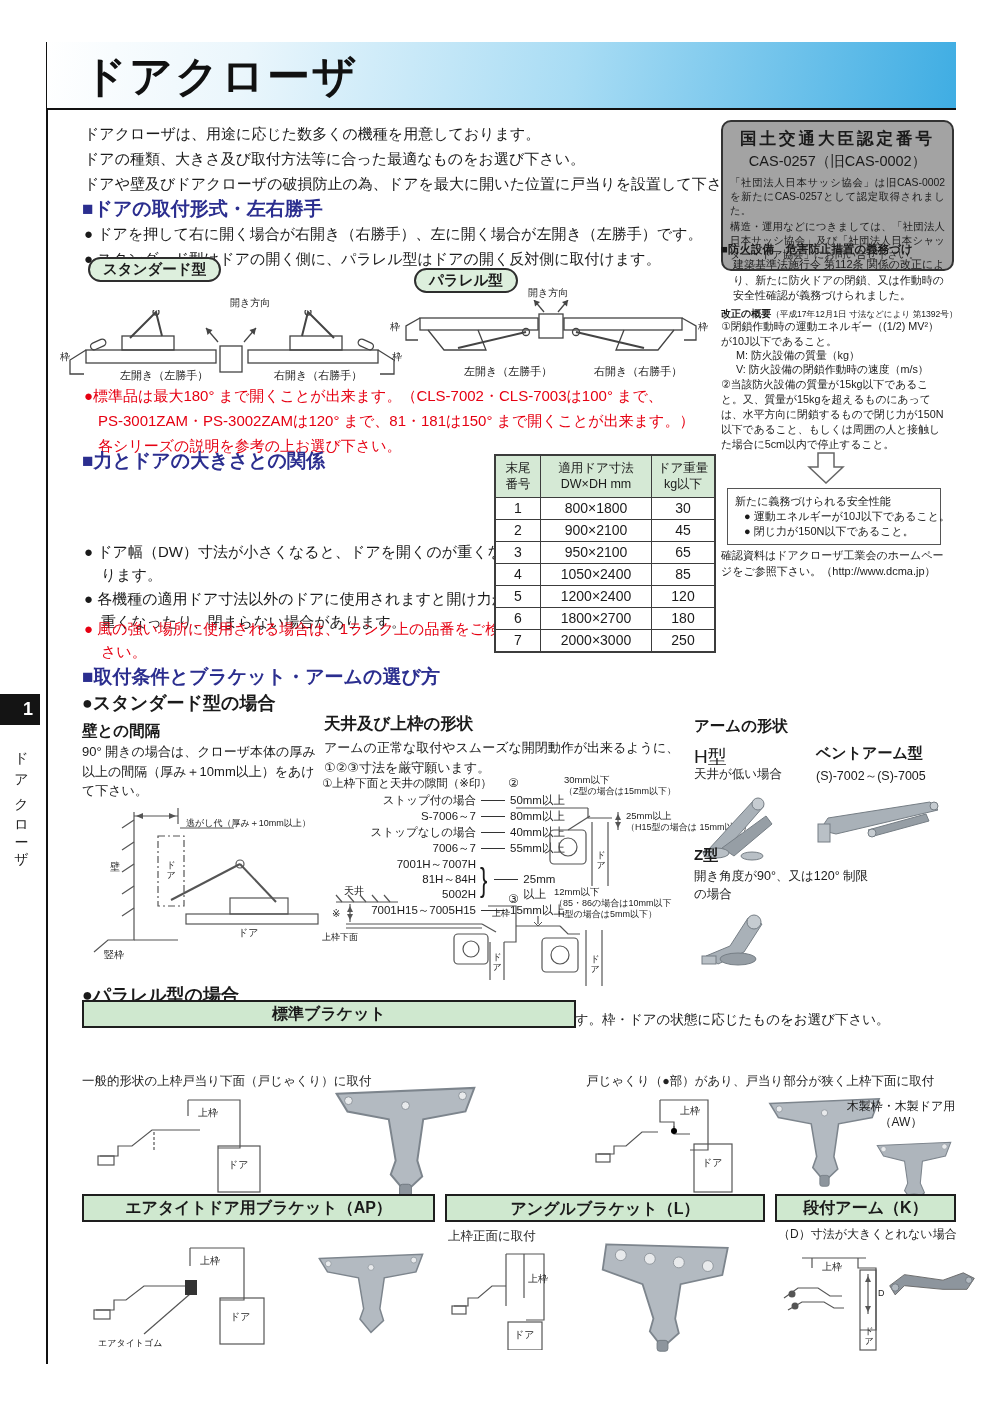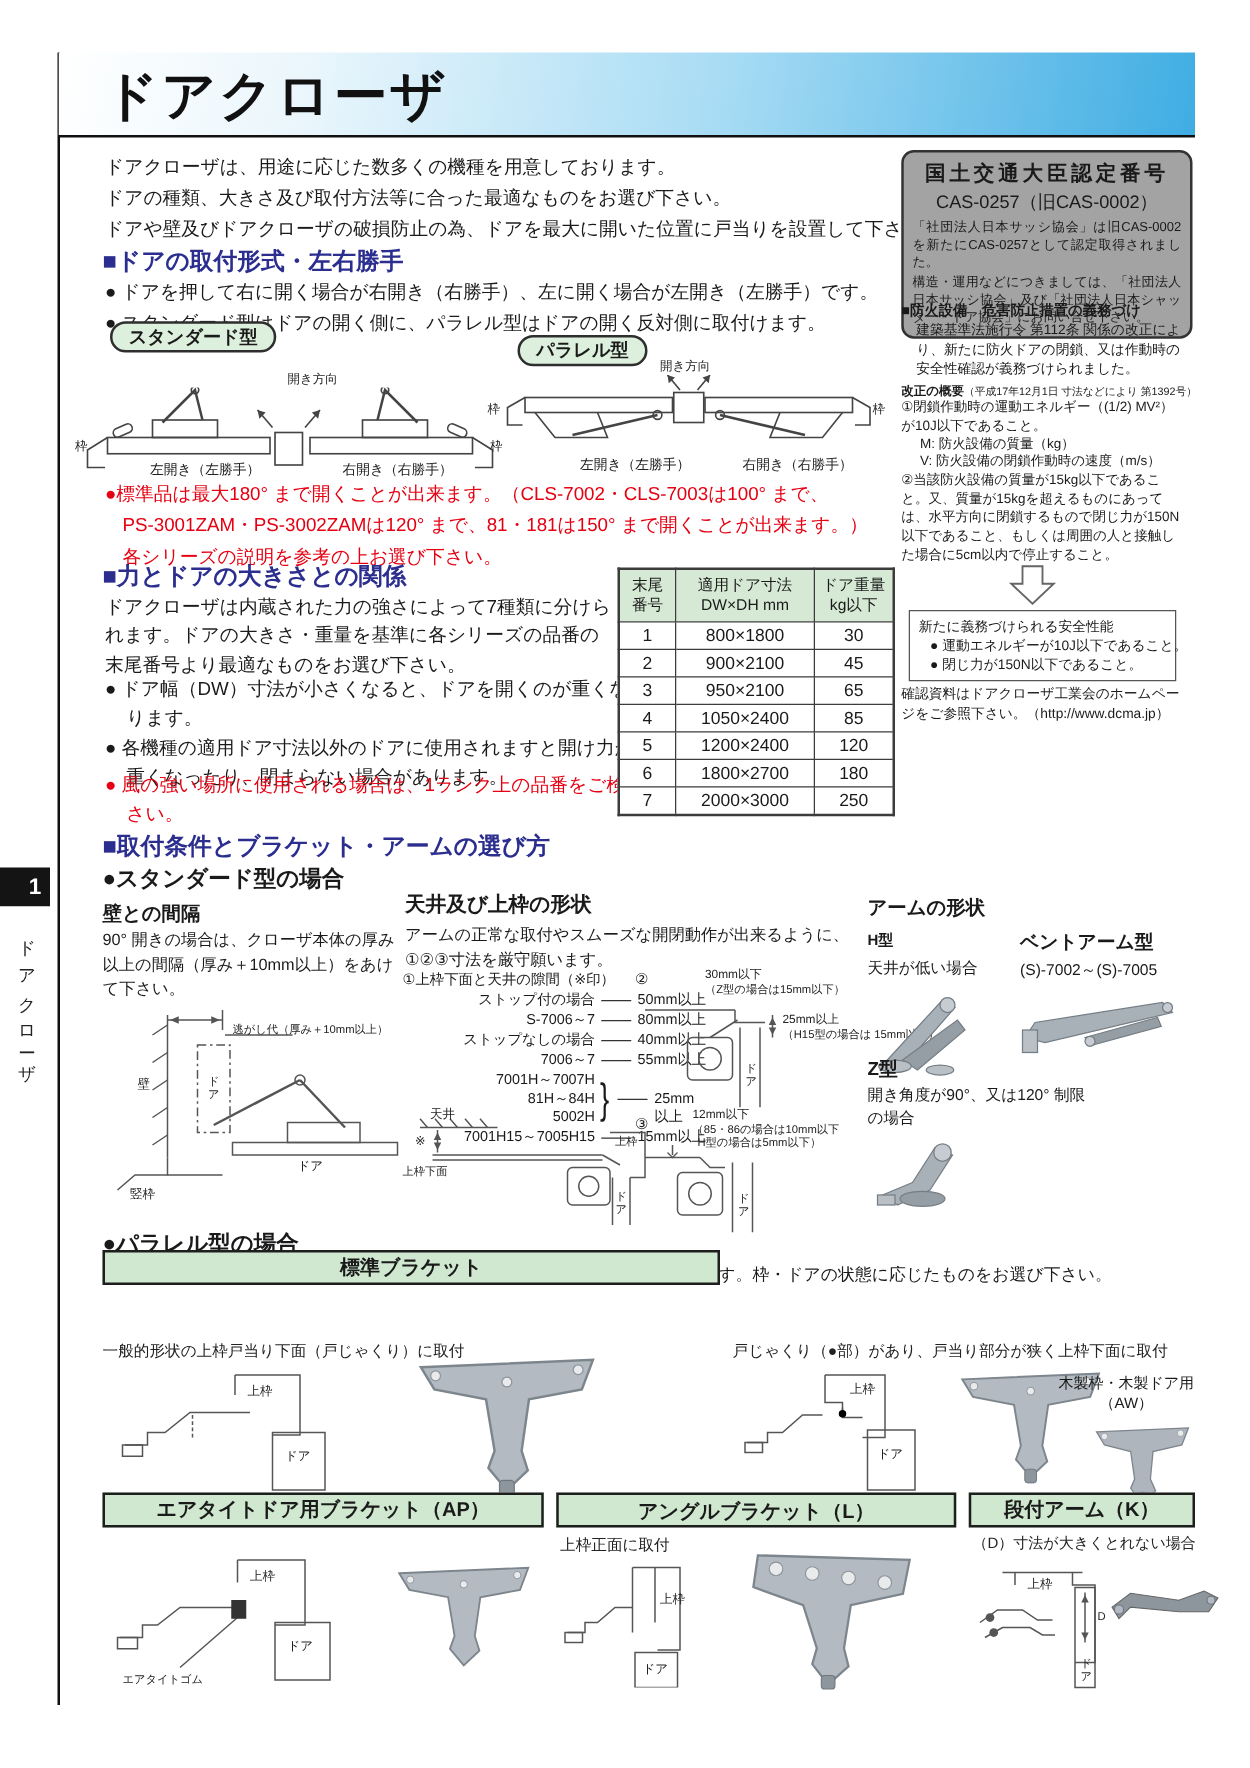--- a/index.html
+++ b/index.html
@@ -151,21 +151,20 @@
     <span class="diag-label" style="left:196px;top:82px;font-size:11px;">右開き（右勝手）</span>
   </div>
 
   <div class="abs body15 red" style="left:84px;top:384px;">
     <div class="nw">●標準品は最大180° まで開くことが出来ます。（CLS-7002・CLS-7003は100° まで、</div>
     <div class="nw" style="padding-left:14px;">PS-3001ZAM・PS-3002ZAMは120° まで、81・181は150° まで開くことが出来ます。）</div>
     <div class="nw" style="padding-left:14px;">各シリーズの説明を参考の上お選び下さい。</div>
   </div>
 
   <div class="abs sec-h" style="left:82px;top:448px;">■力とドアの大きさとの関係</div>
-  <div class="abs body15" style="left:84px;top:474px;width:406px;line-height:1.55;">ドアクローザは内蔵された力の強さによって7種類に分けられます。ドアの大きさ・重量を基準に各シリーズの品番の末尾番号より最適なものをお選び下さい。</div>
   <div class="abs body15" style="left:84px;top:540px;width:424px;line-height:1.55;">
     <div class="hang">● ドア幅（DW）寸法が小さくなると、ドアを開くのが重くなります。</div>
     <div class="hang">● 各機種の適用ドア寸法以外のドアに使用されますと開け力が重くなったり、閉まらない場合があります。</div>
   </div>
   <div class="abs body15 red hang" style="left:84px;top:617px;width:434px;line-height:1.55;">● 風の強い場所に使用される場合は、1ランク上の品番をご検討下さい。</div>
 
   <table class="dtable abs" style="left:494px;top:454px;">
     <thead>
       <tr>
         <th style="width:38px;">末尾
@@ -380,21 +379,21 @@
         <circle cx="52" cy="69" r="9"></circle>
         <line x1="78" y1="44" x2="78" y2="100"></line>
         <line x1="94" y1="44" x2="94" y2="100"></line>
       </g>
       <path d="M26,36 l4,4 l4,-4" fill="none" stroke="#555"></path>
     </svg>
     <span class="diag-label vtext" style="left:80px;top:62px;font-size:9px;">ドア</span>
   </div>
 
   <div class="abs col-h" style="left:694px;top:716px;">アームの形状</div>
-  <div class="abs" style="left:694px;top:744px;font-size:12px;font-weight:bold;white-space:nowrap;">H型</div>
+  <div class="abs" style="left:694px;top:744px;font-size:19px;font-weight:normal;white-space:nowrap;">H型</div>
   <div class="abs" style="left:694px;top:766px;font-size:12.5px;white-space:nowrap;">天井が低い場合</div>
   <svg class="abs" style="left:696px;top:790px;" width="110" height="72" viewBox="0 0 110 72">
     <path d="M12,60 L58,10 L68,16 L26,64 Z" fill="#a9b1b8" stroke="#767e85"></path>
     <path d="M26,58 L70,26 L76,34 L38,66 Z" fill="#969ea5" stroke="#767e85"></path>
     <ellipse cx="20" cy="63" rx="13" ry="5" fill="#b9c0c6" stroke="#767e85"></ellipse>
     <ellipse cx="56" cy="66" rx="11" ry="4" fill="#b9c0c6" stroke="#767e85"></ellipse>
     <circle cx="62" cy="14" r="6" fill="#c6ccd1" stroke="#767e85"></circle>
   </svg>
   <div class="abs" style="left:816px;top:744px;font-size:15px;font-weight:bold;white-space:nowrap;">ベントアーム型</div>
   <div class="abs" style="left:816px;top:768px;font-size:12.5px;white-space:nowrap;">(S)-7002～(S)-7005</div>

